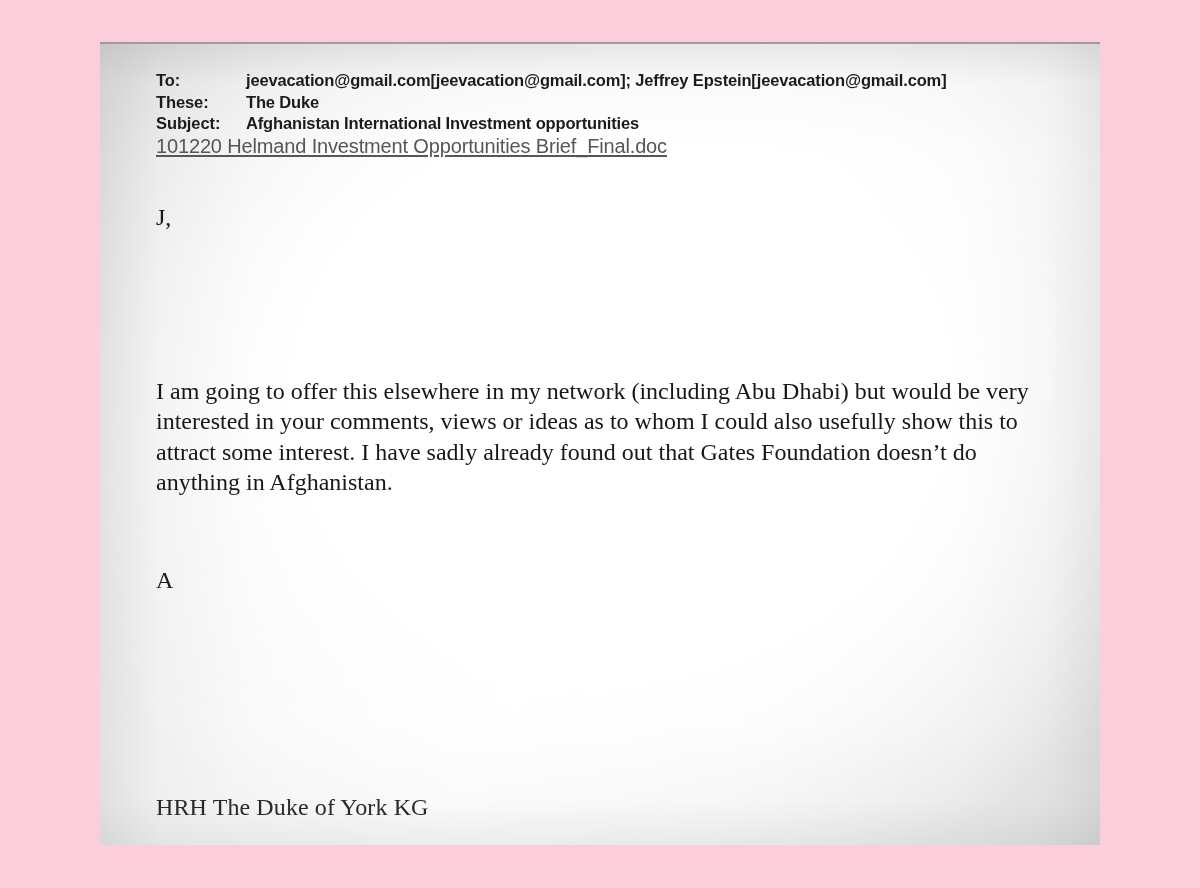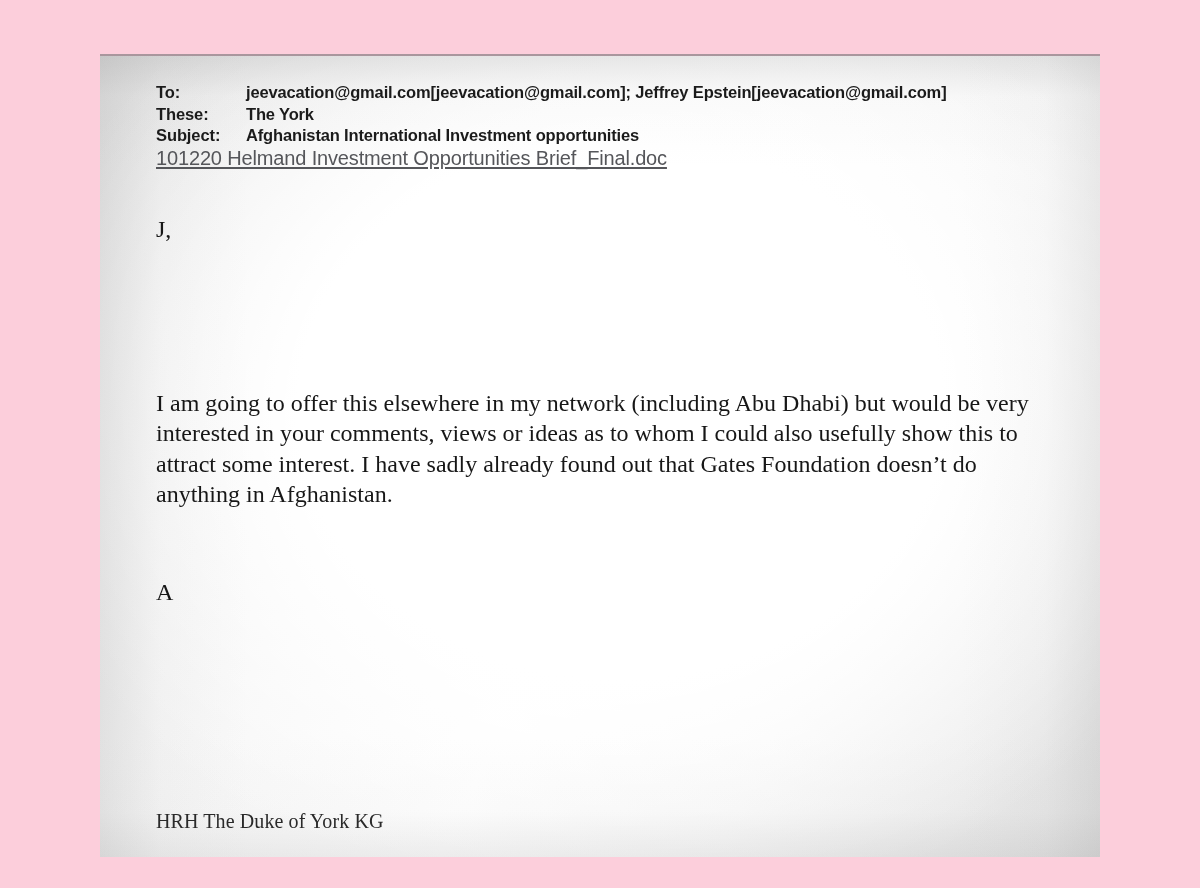--- a/index.html
+++ b/index.html
@@ -12,21 +12,20 @@
     background: #fccedb;
     font-family: "Liberation Sans", sans-serif;
     overflow: hidden;
   }
 
   #page {
     position: relative;
     width: 1200px;
     height: 824px;
     background: #fccedb;
-    margin-top: 12px;
   }
 
   
   #document-sheet {
     position: absolute;
     left: 100px;
     top: 42px;
     width: 1000px;
     height: 803px;
     background:
@@ -103,21 +102,21 @@
   }
   .gap-lg { height: 75px; }
   .gap-md { height: 68px; }
   .gap-sig { height: 67px; }
 
   #signature-block {
     position: absolute;
     left: 56px;
     bottom: 24px;
     font-family: "Liberation Serif", serif;
-    font-size: 20px;
+    font-size: 24px;
     color: #2a2a2a;
     letter-spacing: 0.1px;
     white-space: nowrap;
   }
 </style>
 </head>
 <body>
 
 <div id="page">
 
@@ -128,21 +127,21 @@
 
       <div id="email-header">
 
         <div class="hdr-row">
           <span class="hdr-label">To:</span>
           <span class="hdr-value">jeevacation@gmail.com[jeevacation@gmail.com]; Jeffrey Epstein[jeevacation@gmail.com]</span>
         </div>
 
         <div class="hdr-row">
           <span class="hdr-label">These:</span>
-          <span class="hdr-value">The York</span>
+          <span class="hdr-value">The Duke</span>
         </div>
 
 
         <div class="hdr-row">
           <span class="hdr-label">Subject:</span>
           <span class="hdr-value">Afghanistan International Investment opportunities</span>
         </div>
 
         <div id="attachment-row">
           <span id="attachment-link">101220 Helmand Investment Opportunities Brief_Final.doc</span>

